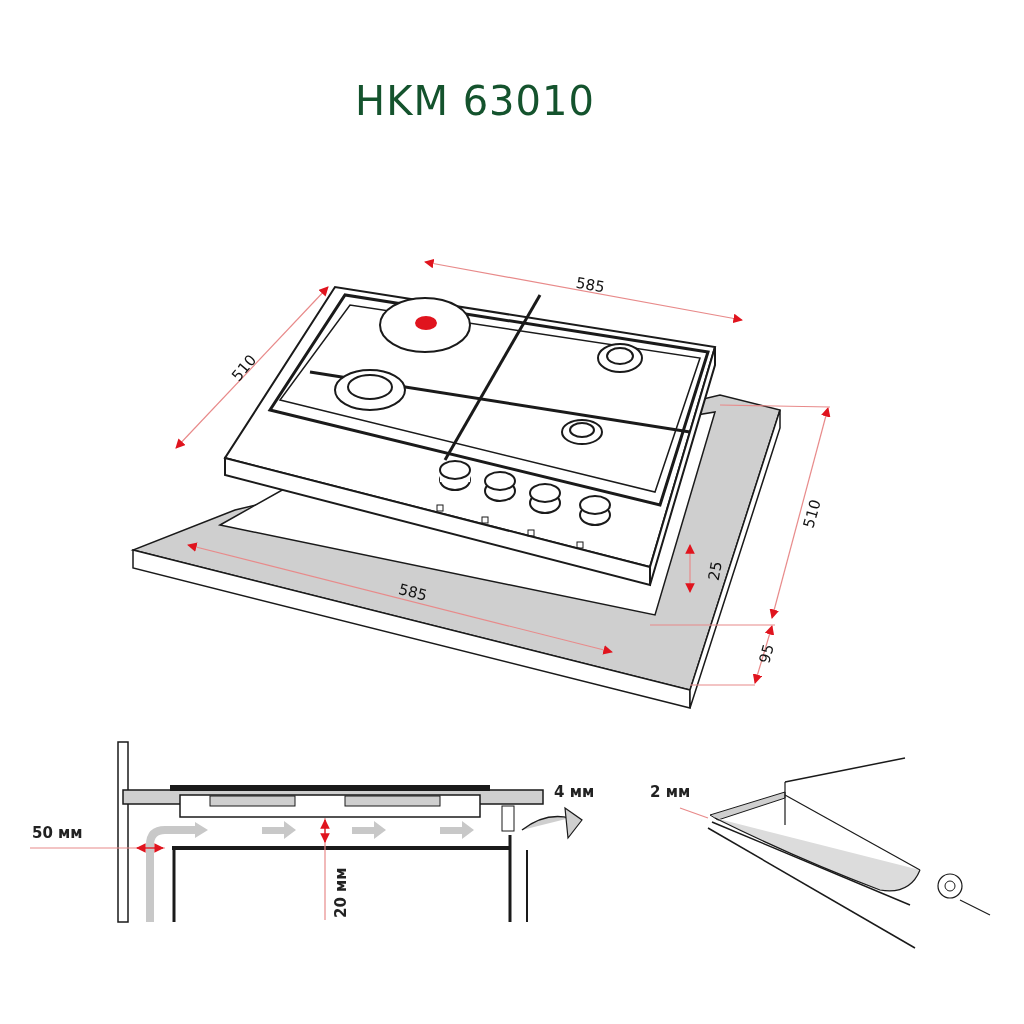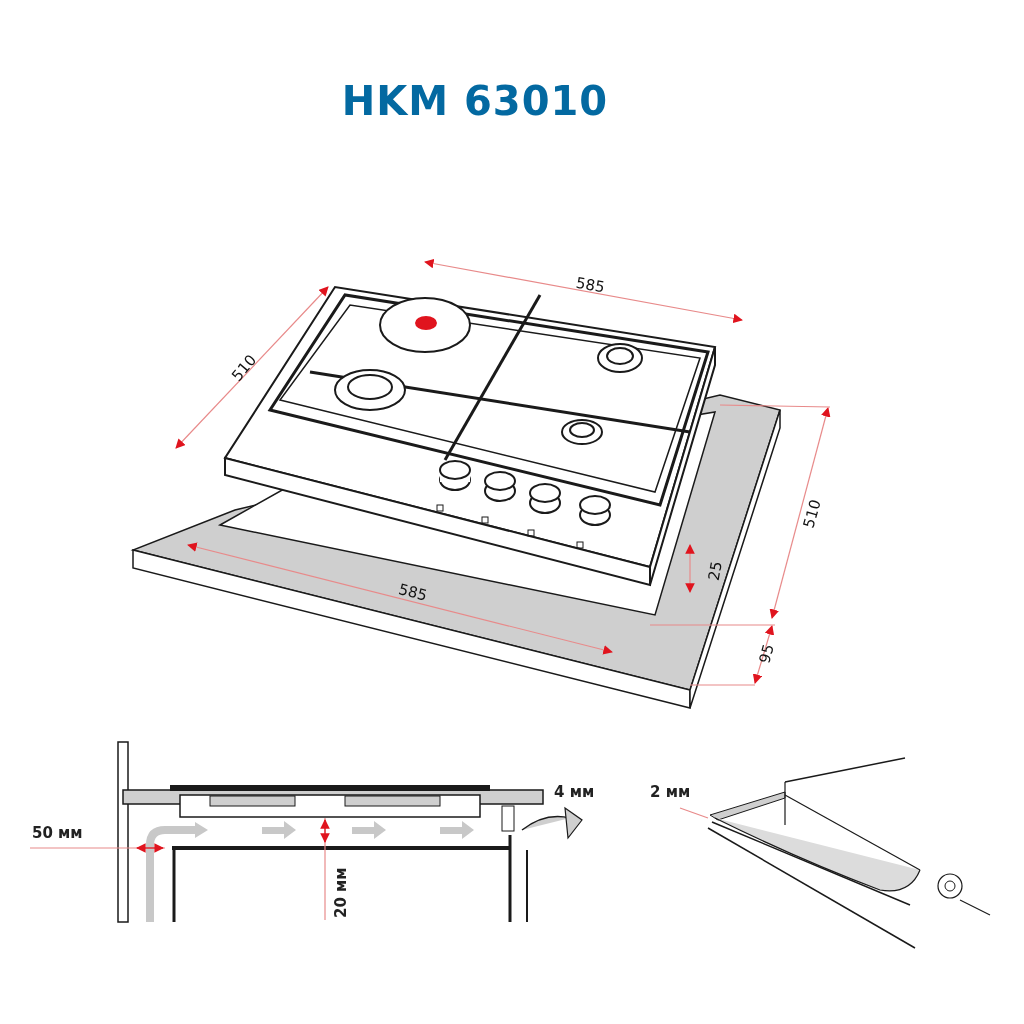--- a/index.html
+++ b/index.html
@@ -1,17 +1,17 @@
 <!DOCTYPE html>
 <html><head>
 <meta charset="utf-8">
 <style>
   html, body { margin: 0; padding: 0; background: #ffffff; }
   body { width: 1024px; height: 1024px; position: relative; overflow: hidden; font-family: "DejaVu Sans", sans-serif; }
-  .title { position: absolute; left: 0; width: 950px; top: 78px; text-align: center; font-size: 40px; font-weight: bold; color: #0369a1; letter-spacing: 1px; }
+  .title { position: absolute; left: 0; width: 950px; top: 78px; text-align: center; font-size: 40px; font-weight: normal; color: #14532d; letter-spacing: 1px; }
   svg { position: absolute; left: 0; top: 0; }
   .dim { font-family: "DejaVu Sans", sans-serif; font-size: 15px; fill: #111; }
   .lbl { font-family: "DejaVu Sans", sans-serif; font-size: 15px; font-weight: bold; fill: #222; }
 </style>
 </head>
 <body>
 
 <div class="title">HKM 63010</div>
 
 <svg width="1024" height="1024" viewBox="0 0 1024 1024">

